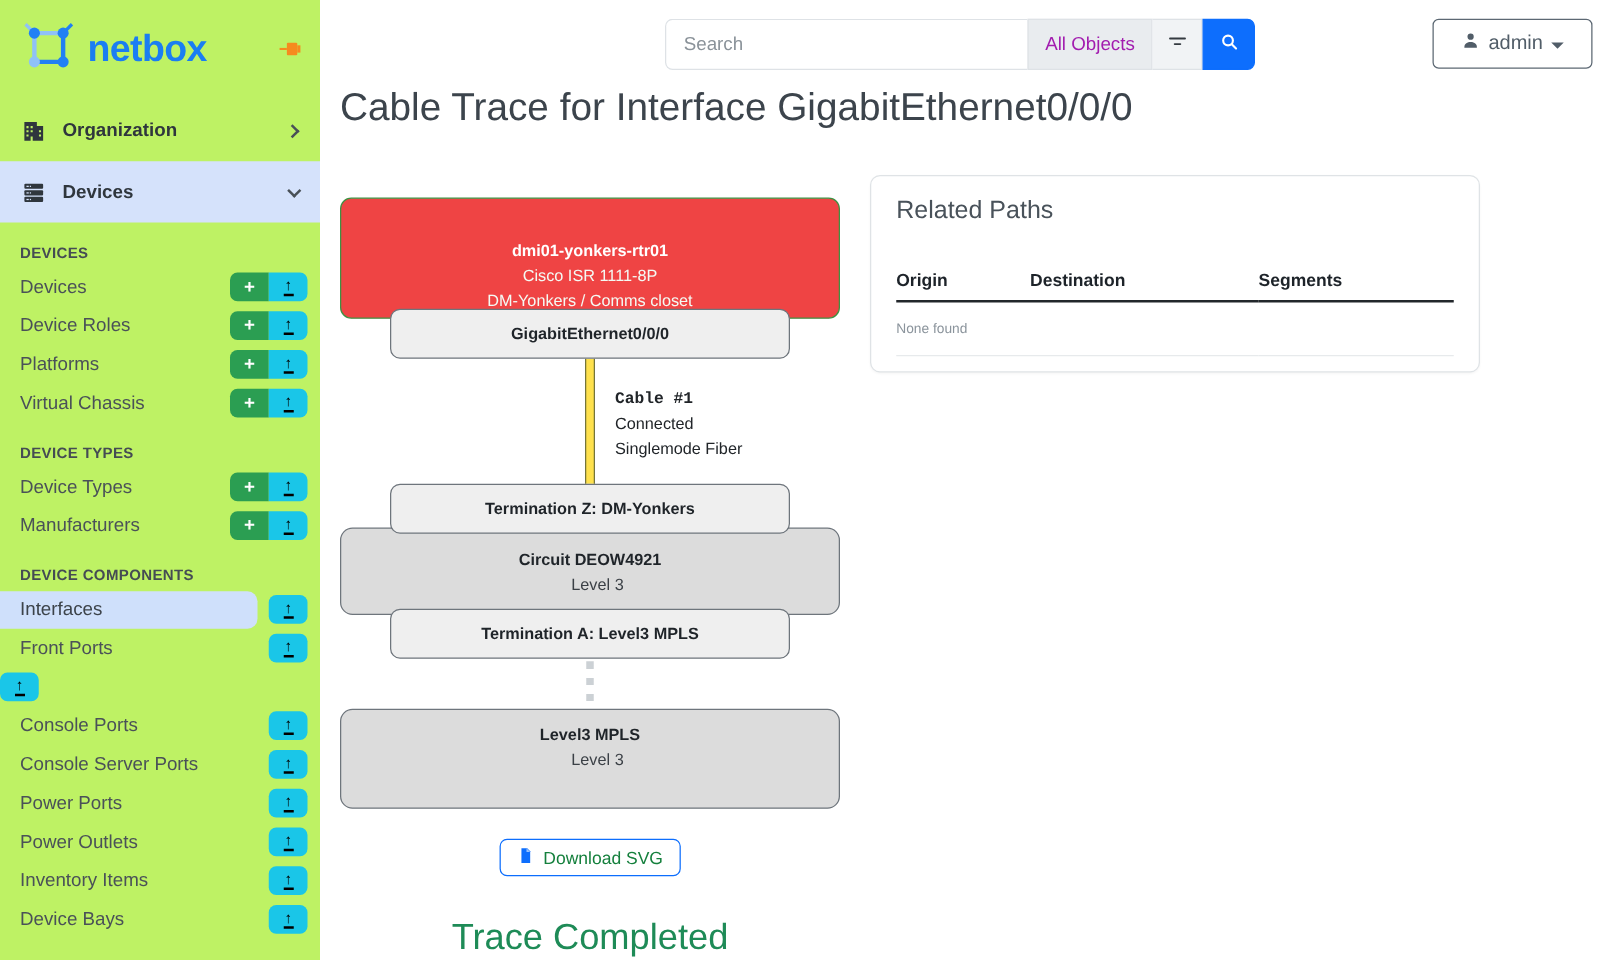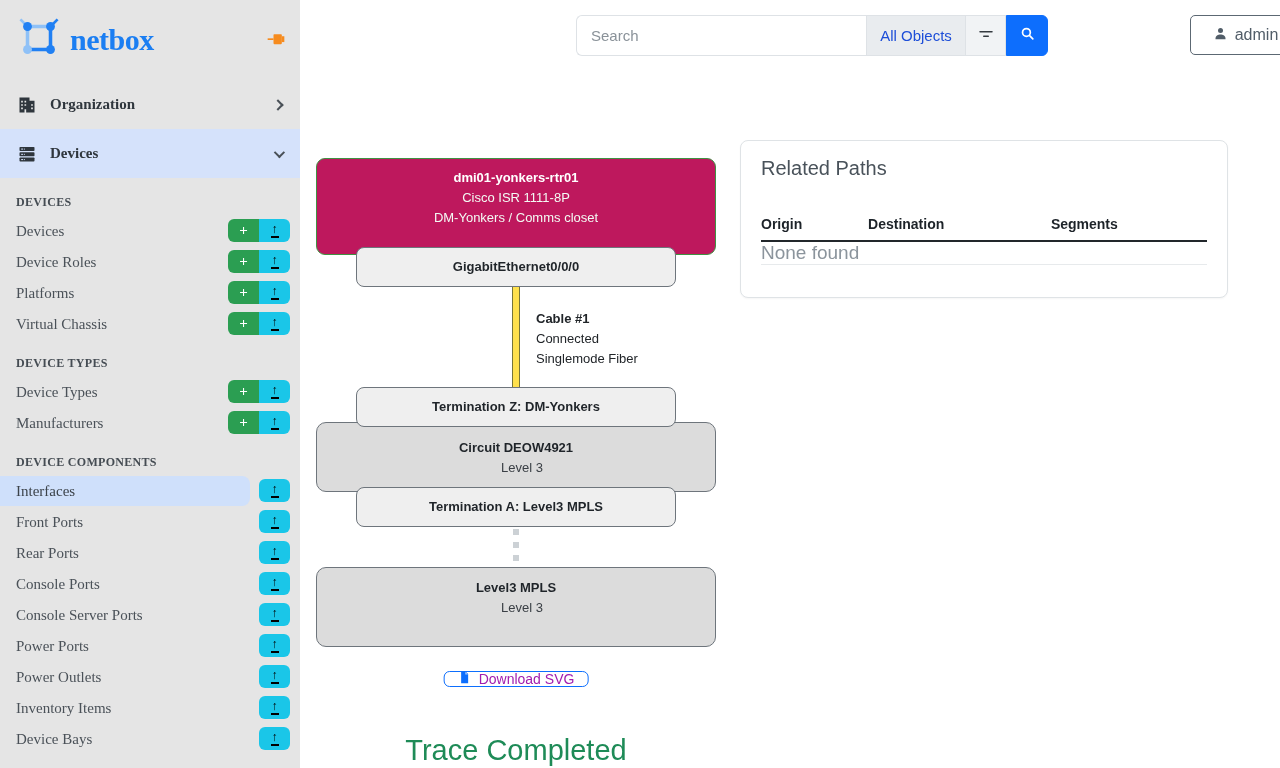--- a/index.html
+++ b/index.html
@@ -1,21 +1,21 @@
 <!DOCTYPE html>
 <html><head>
 <meta charset="utf-8">
 <style>
   * { margin:0; padding:0; box-sizing:border-box; }
   html,body { width:1280px; height:768px; overflow:hidden; background:#fff;
               font-family:"Liberation Sans", sans-serif; }
   .app { display:flex; width:1280px; height:768px; }
 
   
-  .sidebar { width:300px; height:768px; background:#e5e5e5; flex:none; overflow:hidden;font-family:Liberation Serif, serif; }
+  .sidebar { width:256px; height:768px; background:#bef264; flex:none; overflow:hidden; }
   .logo-row { height:80px; display:flex; align-items:center; padding:0 14px 0 16px; }
   .logo { display:flex; align-items:center; gap:8px; cursor:pointer; }
   .logo-text { font-size:30px; font-weight:bold; color:#1b7ef2; letter-spacing:-0.5px; }
   .pin { margin-left:auto; display:flex; }
 
   .navrow { height:49px; display:flex; align-items:center; padding:0 18px 0 16px; cursor:pointer; }
   .navrow.active { background:#d5e2fb; }
   .navicon { width:22px; display:flex; justify-content:center; margin-right:12px; }
   .navlabel { font-size:15px; font-weight:bold; color:#2f363d; }
   .chev { margin-left:auto; width:8px; height:8px; border-right:2px solid #495057; border-bottom:2px solid #495057; }
@@ -40,76 +40,76 @@
   
   .main { flex:1; position:relative; background:#fff; }
 
   .search-input { position:absolute; left:276px; top:15px; width:290px; height:41px;
                   border:1px solid #dee2e6; border-right:none; border-radius:6px 0 0 6px;
                   padding:0 14px; font-size:15px; color:#212529; outline:none;
                   font-family:"Liberation Sans", sans-serif; }
   .search-input::placeholder { color:#8a9299; }
   .scope { position:absolute; left:566px; top:15px; width:100px; height:41px; background:#e9ecef;
            border:1px solid #dee2e6; display:flex; align-items:center; justify-content:center;
-           font-size:15px; color:#1d4ed8; cursor:pointer; }
+           font-size:15px; color:#a21caf; cursor:pointer; }
   .filterbtn { position:absolute; left:666px; top:15px; width:40px; height:41px; background:#f1f3f5;
                border:1px solid #dee2e6; border-left:none; display:flex; align-items:center;
                justify-content:center; cursor:pointer; }
   .searchbtn { position:absolute; left:706px; top:15px; width:42px; height:41px; background:#0d6efd;
                border:1px solid #0d6efd; border-radius:0 6px 6px 0; display:flex; align-items:center;
                justify-content:center; cursor:pointer; }
   .adminbtn { position:absolute; left:890px; top:15px; width:128px; height:40px; border:1px solid #5c6873;
               border-radius:5px; display:flex; align-items:center; justify-content:center; gap:7px;
               color:#515d68; font-size:16px; cursor:pointer; background:#fff; }
   .caret { width:0; height:0; border-left:5px solid transparent; border-right:5px solid transparent;
            border-top:5px solid #515d68; margin-top:2px; }
 
   .page-title { position:absolute; left:16px; top:68px; font-size:31px; font-weight:400; color:#3c444c; }
 
   
   .trace { position:absolute; left:16px; top:158px; width:400px; height:614px; }
   .tbox { position:absolute; text-align:center; }
-  .node-start { left:0; top:0; width:400px; height:97px; background:#be185d; border:1px solid #3f9142;
-                border-radius:9px; color:#fff; padding-top:9px; z-index:1; }
+  .node-start { left:0; top:0; width:400px; height:97px; background:#ef4444; border:1px solid #3f9142;
+                border-radius:9px; color:#fff; padding-top:32px; z-index:1; }
   .node-start .nname { font-size:13px; font-weight:bold; line-height:20px; }
   .node-start .nline { font-size:13px; line-height:20px; color:#f4faf4; }
   .midbox { left:40px; width:320px; height:40px; background:#efefef; border:1px solid #6e757c;
             border-radius:8px; font-size:13px; font-weight:bold; color:#1f2429; line-height:38px; z-index:3; }
   .iface-box { top:89px; }
   .cable-seg { position:absolute; left:196px; top:129px; width:8px; height:100px; background:#ffe14d;
                border-left:1px solid #75753a; border-right:1px solid #75753a; z-index:2; }
   .cable-label { position:absolute; left:220px; top:151px; text-align:left; font-size:13px;
                  color:#212529; line-height:20px; }
-  .cable-label .cname { font-weight:bold; }
+  .cable-label .cname { font-weight:bold;font-family:Liberation Mono, monospace; }
   .term-z { top:229px; }
   .bigbox { left:0; width:400px; background:#dcdcdc; border:1px solid #6e757c; border-radius:10px; z-index:2; }
   .circuit-box { top:264px; height:70px; padding-top:15px; }
   .bigbox .bname { font-size:13px; font-weight:bold; color:#1f2429; line-height:20px; }
   .bigbox .bsub  { font-size:13px; color:#3b4046; line-height:20px;margin-left:12px; }
   .term-a { top:329px; }
   .dotline { position:absolute; left:197px; top:371px; width:6px; height:38px;
              background:repeating-linear-gradient(to bottom, #ccd1d5 0 6px, transparent 6px 13px); }
   .node-end { top:409px; height:80px; padding-top:10px; }
-  .dl-btn { position:absolute; top:513px; left:50%; transform:translateX(-50%); height:16px;
+  .dl-btn { position:absolute; top:513px; left:50%; transform:translateX(-50%); height:30px;
             display:flex; align-items:center; gap:7px; padding:0 13px; border:1px solid #0d6efd;
-            border-radius:6px; background:#fff; color:#a21caf; font-size:14px; cursor:pointer;
+            border-radius:6px; background:#fff; color:#15803d; font-size:14px; cursor:pointer;
             font-family:"Liberation Sans", sans-serif; white-space:nowrap; }
   .trace-status { position:absolute; top:576px; left:0; width:100%; text-align:center;
                   font-size:29px; color:#1e8b57; }
 
   
   .card { position:absolute; left:440px; top:140px; width:488px; height:158px; background:#fff;
           border:1px solid #dfe3e6; border-radius:8px; box-shadow:0 1px 2px rgba(0,0,0,.04);
           padding:16px 20px; }
   .card-title { font-size:20px; color:#49525a; font-weight:400; }
   .rp-table { width:100%; border-collapse:collapse; margin-top:32px; }
   .rp-table th { text-align:left; font-size:14px; font-weight:bold; color:#1d2329;
                  padding:4px 0 8px 0; border-bottom:2px solid #22272b; }
   .rp-table th.c0 { width:24%; } .rp-table th.c1 { width:41%; }
-  .rp-table td { font-size:19px; color:#8b949c; padding:0 0; border-bottom:1px solid #e7eaec; }
+  .rp-table td { font-size:11px; color:#8b949c; padding:15px 0; border-bottom:1px solid #e7eaec; }
 </style>
 </head>
 <body>
 
 <div class="app">
 
   <aside class="sidebar">
     <div class="logo-row">
       <span class="logo">
         <span>
@@ -241,21 +241,20 @@
     </div>
     <div class="itemrow">
       <span class="itemlabel">Front Ports</span>
       <span class="btngroup">
           <span class="sbtn btn-import solo">
             <span class="upglyph"></span>
           </span>
         </span>
     </div>
     <div class="itemrow">
-      <span class="itemlabel">Rear Ports</span>
       <span class="btngroup">
           <span class="sbtn btn-import solo">
             <span class="upglyph"></span>
           </span>
         </span>
     </div>
     <div class="itemrow">
       <span class="itemlabel">Console Ports</span>
       <span class="btngroup">
           <span class="sbtn btn-import solo">
@@ -329,20 +328,21 @@
       <span>
         <svg viewBox="0 0 24 24" width="15" height="15" fill="#515d68">
           <circle cx="12" cy="7" r="4"></circle>
           <path d="M4 20c0-4.2 4-6.3 8-6.3s8 2.1 8 6.3v1H4z"></path>
         </svg>
       </span>
       <span>admin</span>
       <span class="caret"></span>
     </div>
 
+    <h1 class="page-title">Cable Trace for Interface GigabitEthernet0/0/0</h1>
 
     <div class="trace">
       <div class="tbox node-start">
         <div class="nname">dmi01-yonkers-rtr01</div>
         <div class="nline">Cisco ISR 1111-8P</div>
         <div class="nline">DM-Yonkers / Comms closet</div>
       </div>
       <div class="tbox midbox iface-box">GigabitEthernet0/0/0</div>
 
       <div class="cable-seg"></div>

